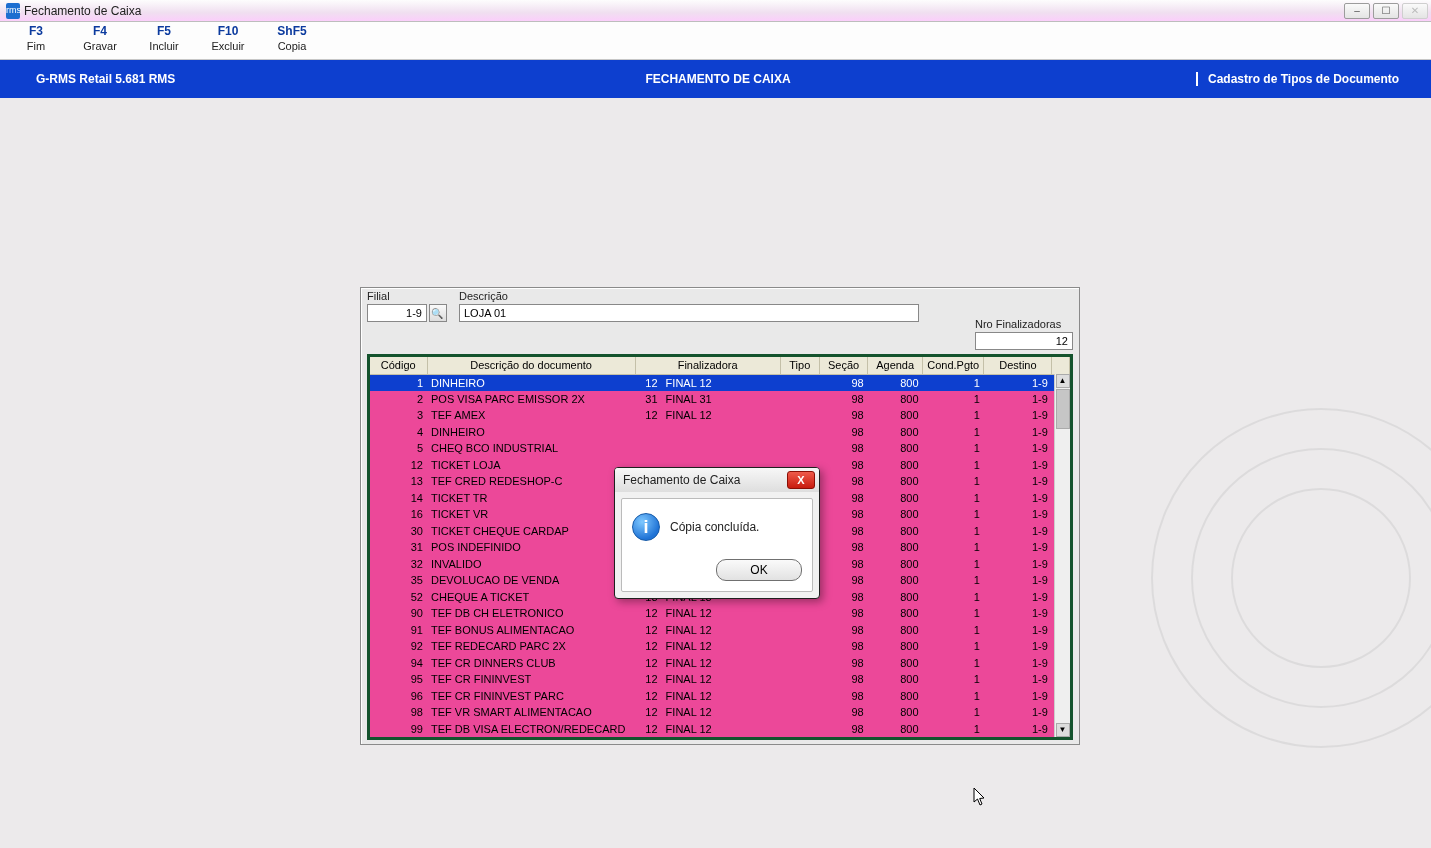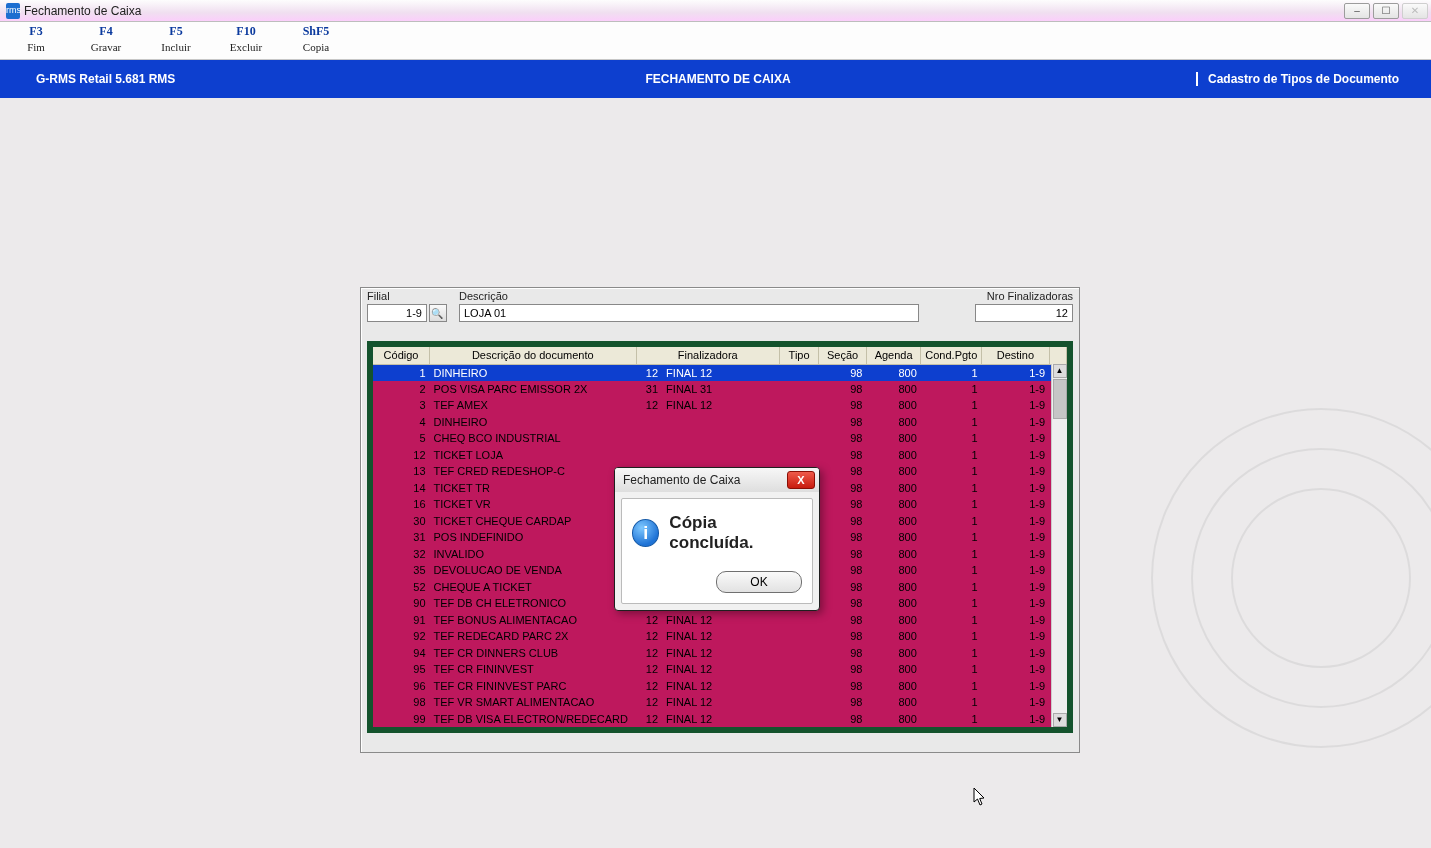--- a/index.html
+++ b/index.html
@@ -40,23 +40,22 @@
     font-size:10px; line-height:14px; text-align:center;
     color:#555;
   }
   .win-ctrls .ctrl.disabled { color:#bbb; border-color:#cfcfcf; }
   
   .fkeybar {
     height: 38px;
     background:#fdfdfd;
     display:flex;
     padding-left: 12px;
-    gap: 22px;
+    gap: 16px;
     border-bottom:1px solid #c7c7c7;
-    font-family:Liberation Serif, serif;
   }
   .fkey {
     text-align:center;
     color:#0b3a9e;
     font-weight:bold;
     font-size:12px;
     padding-top:2px;
     width:48px;
   }
   .fkey .sub {
@@ -117,23 +116,23 @@
     border:1px solid #888;
     background:linear-gradient(#fafafa,#ddd);
     display:inline-flex;align-items:center;justify-content:center;
     margin-left:2px;
     font-size:10px;
   }
   .fld-desc { width:460px;}
   .fld-nro { width:98px; text-align:right;}
   
   .grid {
-    margin: 15px 6px;
-    border:6px solid #14532d;
-    background:#be185d;
+    margin: 0 6px;
+    border:3px solid #14532d;
+    background:#ec4899;
     position:relative;
   }
   table {
     border-collapse:collapse;
     width: 100%;
     table-layout: fixed;
   }
   th {
     background:#ece9d8;
     border-right:1px solid #c4c0a8;
@@ -237,21 +236,21 @@
     margin-bottom:18px;
   }
   .info-icon {
     width:28px;height:28px;
     border-radius:50%;
     background:radial-gradient(circle at 35% 30%, #7ec8ff, #1f73d6 70%);
     color:#fff;font-weight:bold;font-size:18px;
     display:flex;align-items:center;justify-content:center;
     border:1px solid #155aa8;
   }
-  .dlg-msg { font-size:17px;color:#222;font-weight:bold;}
+  .dlg-msg { font-size:12px;color:#222;}
   .dlg-btnrow { text-align:right;}
   .ok-btn {
     width:86px;height:22px;
     background:linear-gradient(#fafafa,#e2e2e2);
     border:1px solid #707070;
     border-radius:10px;
     font-size:12px;
   }
   
   .cursor {
@@ -321,21 +320,21 @@
           <span class="fld fld-filial">1-9</span>
           <span class="lookup-btn">
             <span>🔍</span>
           </span>
         </div>
       </div>
       <div class="grp" style="flex:1;">
         <span class="grp-label">Descrição</span>
         <span class="fld fld-desc">LOJA 01</span>
       </div>
-      <div class="grp" style="align-items:flex-end;">
+      <div class="grp" style="margin-top:28px;">
         <span class="grp-label">Nro Finalizadoras</span>
         <span class="fld fld-nro">12</span>
       </div>
     </div>
 
     <div class="grid">
       <table>
         <colgroup>
           <col class="col-cod">
             <col class="col-desc">

